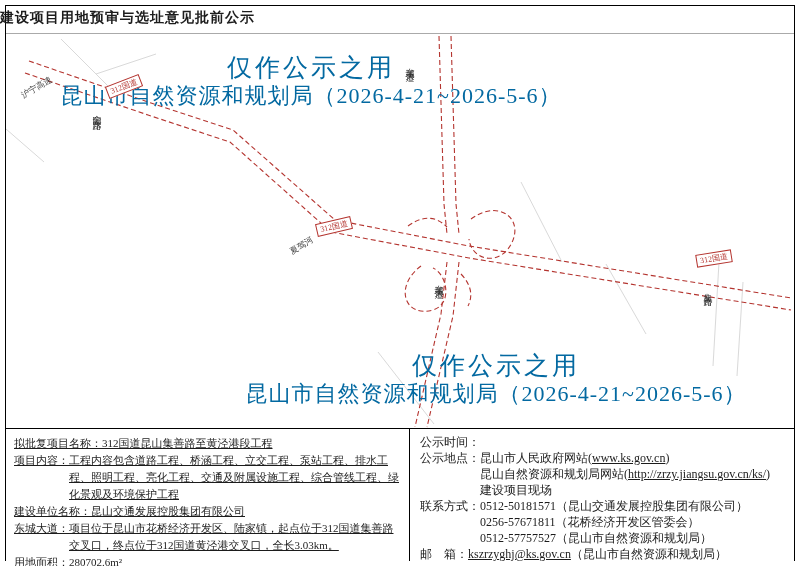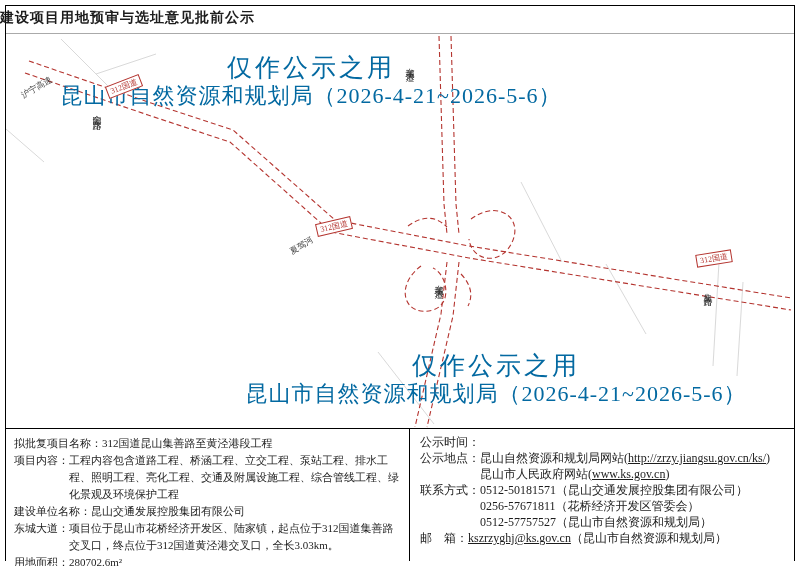--- a/index.html
+++ b/index.html
@@ -31,21 +31,21 @@
   .road-badge{
     position:absolute;font-size:8px;color:#b4342f;border:1px solid #b4342f;
     background:#fff;padding:0 3px;line-height:11px;white-space:nowrap;
   }
   .panel{
     position:absolute;left:5px;top:428px;width:788px;height:132px;
     border:1px solid #000;border-bottom:none;display:flex;background:#fff;
   }
   .col-left{
     width:404px;border-right:1px solid #000;box-sizing:border-box;
-    padding:6px 8px 0 8px;font-size:11px;line-height:17px;
+    padding:6px 8px 0 8px;font-size:11px;line-height:17px;text-decoration:underline;
   }
   .col-right{
     flex:1;box-sizing:border-box;padding:5px 8px 0 10px;
     font-size:12px;line-height:16px;
   }
   .row{display:flex;margin:0;}
   .row .lbl{white-space:nowrap;}
   .row .val{flex:1;}
   .sub{display:block;}
   .u{text-decoration:underline;color:#1c1c1c;}
@@ -134,22 +134,23 @@
       </div>
     </div>
 
     <div class="col-right">
       <div class="row">
         <span class="lbl">公示时间：</span>
       </div>
       <div class="row">
         <span class="lbl">公示地点：</span>
         <span class="val">
+          <span class="sub"><span>昆山市人民政府网站(</span><a class="u">www.ks.gov.cn</a><span>)</span></span>
           <span class="sub"><span>昆山自然资源和规划局网站(</span><a class="u">http://zrzy.jiangsu.gov.cn/ks/</a><span>)</span></span>
-          <span class="sub"><span>昆山市人民政府网站(</span><a class="u">www.ks.gov.cn</a><span>)</span></span>
+          <span class="sub">建设项目现场</span>
         </span>
       </div>
       <div class="row">
         <span class="lbl">联系方式：</span>
         <span class="val">
           <span class="sub">0512-50181571（昆山交通发展控股集团有限公司）</span>
           <span class="sub">0256-57671811（花桥经济开发区管委会）</span>
           <span class="sub">0512-57757527（昆山市自然资源和规划局）</span>
         </span>
       </div>

